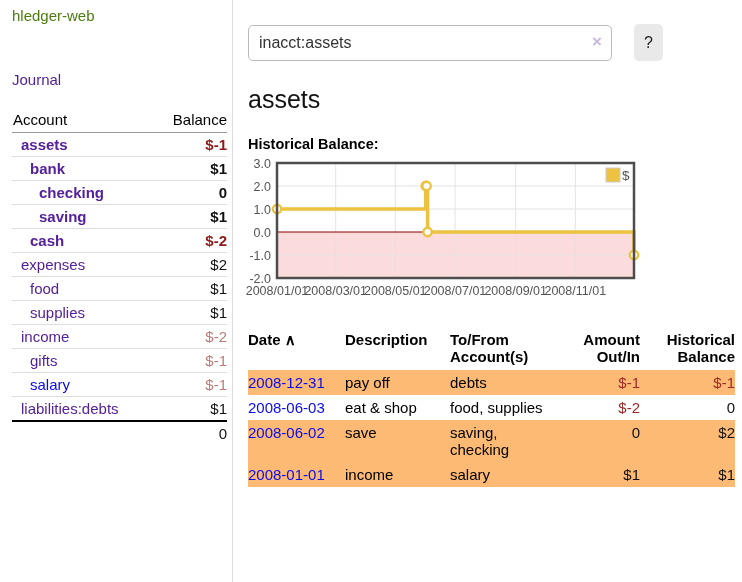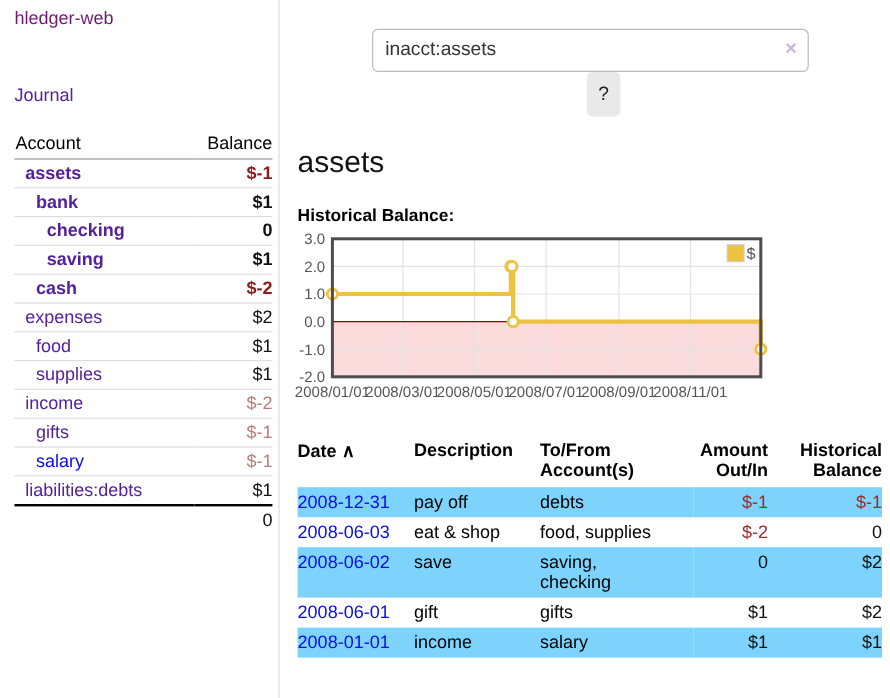--- a/index.html
+++ b/index.html
@@ -7,39 +7,39 @@
   body {
     width:742px; height:582px; position:relative; overflow:hidden;
     background:#fff; color:#000;
     font-family:"Liberation Sans", sans-serif; font-size:15px;
   }
   
   .sidebar {
     position:absolute; left:0; top:0; width:233px; height:582px;
     border-right:1px solid #ddd; padding:7px 6px 0 12px;
   }
-  .app-title { display:block; color:#701a75; text-decoration:none; font-size:15px; }
+  .app-title { display:block; color:#4d7c0f; text-decoration:none; font-size:15px; }
   .journal-link { display:block; margin-top:47px; color:#54219b; text-decoration:none; font-size:15px; }
   table.accounts { width:215px; border-collapse:collapse; margin-top:20px; font-size:15px; }
   table.accounts th { font-weight:normal; text-align:left; padding:3px 0 4px 1px; border-bottom:1px solid #999; }
   table.accounts th.r { text-align:right; }
   table.accounts td { padding:3px 0; border-bottom:1px solid #ddd; }
   table.accounts tbody tr:last-child td { border-bottom:none; }
   table.accounts tfoot td { border-top:2px solid #000; border-bottom:none; padding:3px 0; }
   table.accounts td.bal { text-align:right; }
   a.acct { color:#54219b; text-decoration:none; }
   a.acct.unvisited { color:#0b0bea; }
   .bold { font-weight:bold; }
   .tone-pos { color:#111; }
   .tone-neg { color:#8f1a1a; }
   .tone-neg-muted { color:#bb7b7b; }
   
   .main { position:absolute; left:248px; top:0; width:494px; }
   h1.page-title { margin:0; padding-top:4px; font-size:34px; font-weight:normal; color:#111; letter-spacing:-0.5px; }
-  .search-row { margin-top:24px; display:flex; align-items:center;flex-direction:column; }
+  .search-row { margin-top:24px; display:flex; align-items:center; }
   .search-box { position:relative; width:364px; height:36px; margin-right:6px; }
   .search-box input {
     width:100%; height:100%; border:1px solid #bbb; border-radius:5px;
     padding:0 30px 0 10px; font-size:16px; color:#333;
     font-family:"Liberation Sans", sans-serif;
   }
   .clear-icon { position:absolute; right:10px; top:7px; color:#c7b6dd; font-weight:bold; font-size:17px; cursor:pointer; }
   .btn {
     height:37px; background:#e9e9e9; border:none; border-radius:5px;
     font-size:16px; color:#222; padding:0 17px; cursor:pointer;
@@ -48,21 +48,21 @@
   .btn.help { padding:0 10px; margin-left:16px; }
   h2.acct-heading { margin:24px 0 0; font-size:25px; font-weight:normal; color:#111; }
   .chart-label { margin-top:22px; font-size:14.5px; font-weight:bold; }
   #chart { margin-top:6px; height:148px; }
   #chart svg { overflow:visible; }
   
   table.register { margin-top:22px; width:487px; border-collapse:collapse; font-size:15px; }
   table.register th { font-weight:bold; text-align:left; vertical-align:top; padding:3px 0 5px; white-space:pre-line; }
   table.register th.r, table.register td.r { text-align:right; }
   table.register td { padding:4px 0; vertical-align:top; white-space:pre-line; }
-  table.register tbody tr.green { background:#7dd3fc; }
+  table.register tbody tr.green { background:#fdba74; }
   table.register td.pad, table.register th.pad { padding-right:8px; }
   a.datelink { color:#0b0beb; text-decoration:none; }
   .amt-neg { color:#9e2a28; }
   .amt-pos { color:#111; }
   .caret { font-weight:bold; }
 </style>
 </head>
 <body>
 
 <aside class="sidebar">
@@ -221,27 +221,20 @@
           <td class="r amt-pos">0</td>
         </tr>
         <tr class="green">
           <td class="pad"><a href="#" class="datelink">2008-06-02</a></td>
           <td class="pad">save</td>
           <td class="pad">saving,
 checking</td>
           <td class="r amt-pos">0</td>
           <td class="r amt-pos">$2</td>
         </tr>
-        <tr class="">
-          <td class="pad"><a href="#" class="datelink">2008-06-01</a></td>
-          <td class="pad">gift</td>
-          <td class="pad">gifts</td>
-          <td class="r amt-pos">$1</td>
-          <td class="r amt-pos">$2</td>
-        </tr>
         <tr class="green">
           <td class="pad"><a href="#" class="datelink">2008-01-01</a></td>
           <td class="pad">income</td>
           <td class="pad">salary</td>
           <td class="r amt-pos">$1</td>
           <td class="r amt-pos">$1</td>
         </tr>
       </tbody>
   </table>
 </main>

